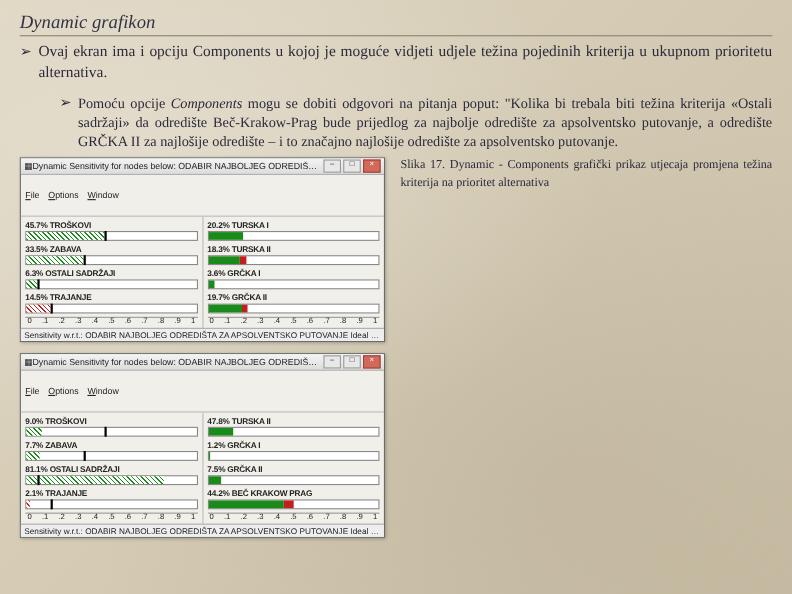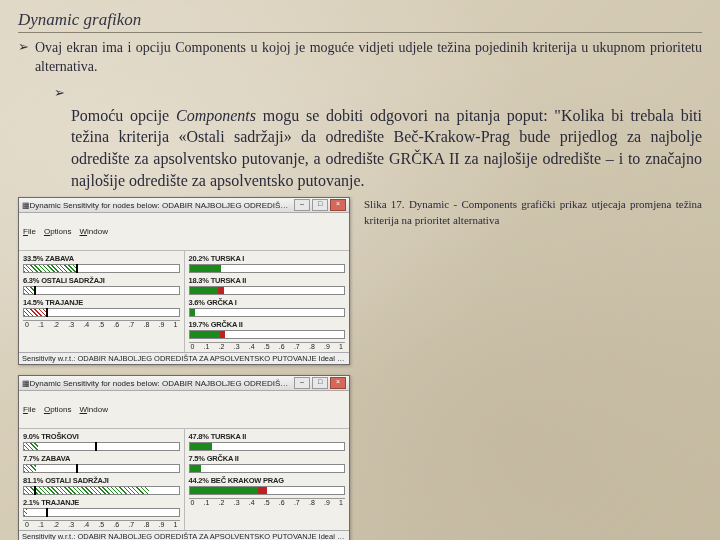--- a/index.html
+++ b/index.html
@@ -29,24 +29,23 @@
   .bullet-row { display: flex; }
   .bullet { font-family: Arial, sans-serif; font-size: 13px; margin-right: 6px; line-height: 1.3; }
   .para1 {
     font-size: 14px;
     line-height: 1.35;
     text-align: justify;
     margin-bottom: 8px;
   }
   .para2-wrap { margin-left: 36px; margin-bottom: 6px; }
   .para2 {
-    font-size: 16px;
+    font-size: 13px;
     line-height: 1.35;
     text-align: justify;
-    margin-top: 20px;
   }
   .em { font-style: italic; }
 
   .row { display: flex; align-items: flex-start; gap: 14px; }
   .row.top { margin-top: 4px; }
   .caption {
     font-size: 11px;
     line-height: 1.4;
     text-align: justify;
     color: #2a2a3a;
@@ -123,20 +122,27 @@
       </div>
     </div>
     <div class="menubar">
       <span>File</span>
       <span>Options</span>
       <span>Window</span>
     </div>
     <div class="panes">
       <div class="pane">
         <div class="barrow">
+            <div class="barlabel">45.7% TROŠKOVI</div>
+            <div class="track">
+              <div class="fill hatch-g" style="width:45.7%"></div>
+              <div class="marker" style="left:45.7%"></div>
+            </div>
+          </div>
+        <div class="barrow">
             <div class="barlabel">33.5% ZABAVA</div>
             <div class="track">
               <div class="fill hatch-g" style="width:33.5%"></div>
               <div class="marker" style="left:33.5%"></div>
             </div>
           </div>
         <div class="barrow">
             <div class="barlabel">6.3% OSTALI SADRŽAJI</div>
             <div class="track">
               <div class="fill hatch-g" style="width:6.3%"></div>
@@ -272,20 +278,26 @@
           </div>
       </div>
       <div class="pane">
         <div class="barrow">
             <div class="barlabel">47.8% TURSKA II</div>
             <div class="track">
               <div class="fill solid-g" style="width:14.3%"></div>
             </div>
           </div>
         <div class="barrow">
+            <div class="barlabel">1.2% GRČKA I</div>
+            <div class="track">
+              <div class="fill solid-g" style="width:1.2%"></div>
+            </div>
+          </div>
+        <div class="barrow">
             <div class="barlabel">7.5% GRČKA II</div>
             <div class="track">
               <div class="fill solid-g" style="width:7.5%"></div>
             </div>
           </div>
         <div class="barrow">
             <div class="barlabel">44.2% BEČ KRAKOW PRAG</div>
             <div class="track">
               <div class="fill solid-g" style="width:44.2%"></div>
               <div class="fill solid-r" style="left:44.2%;width:6%"></div>

